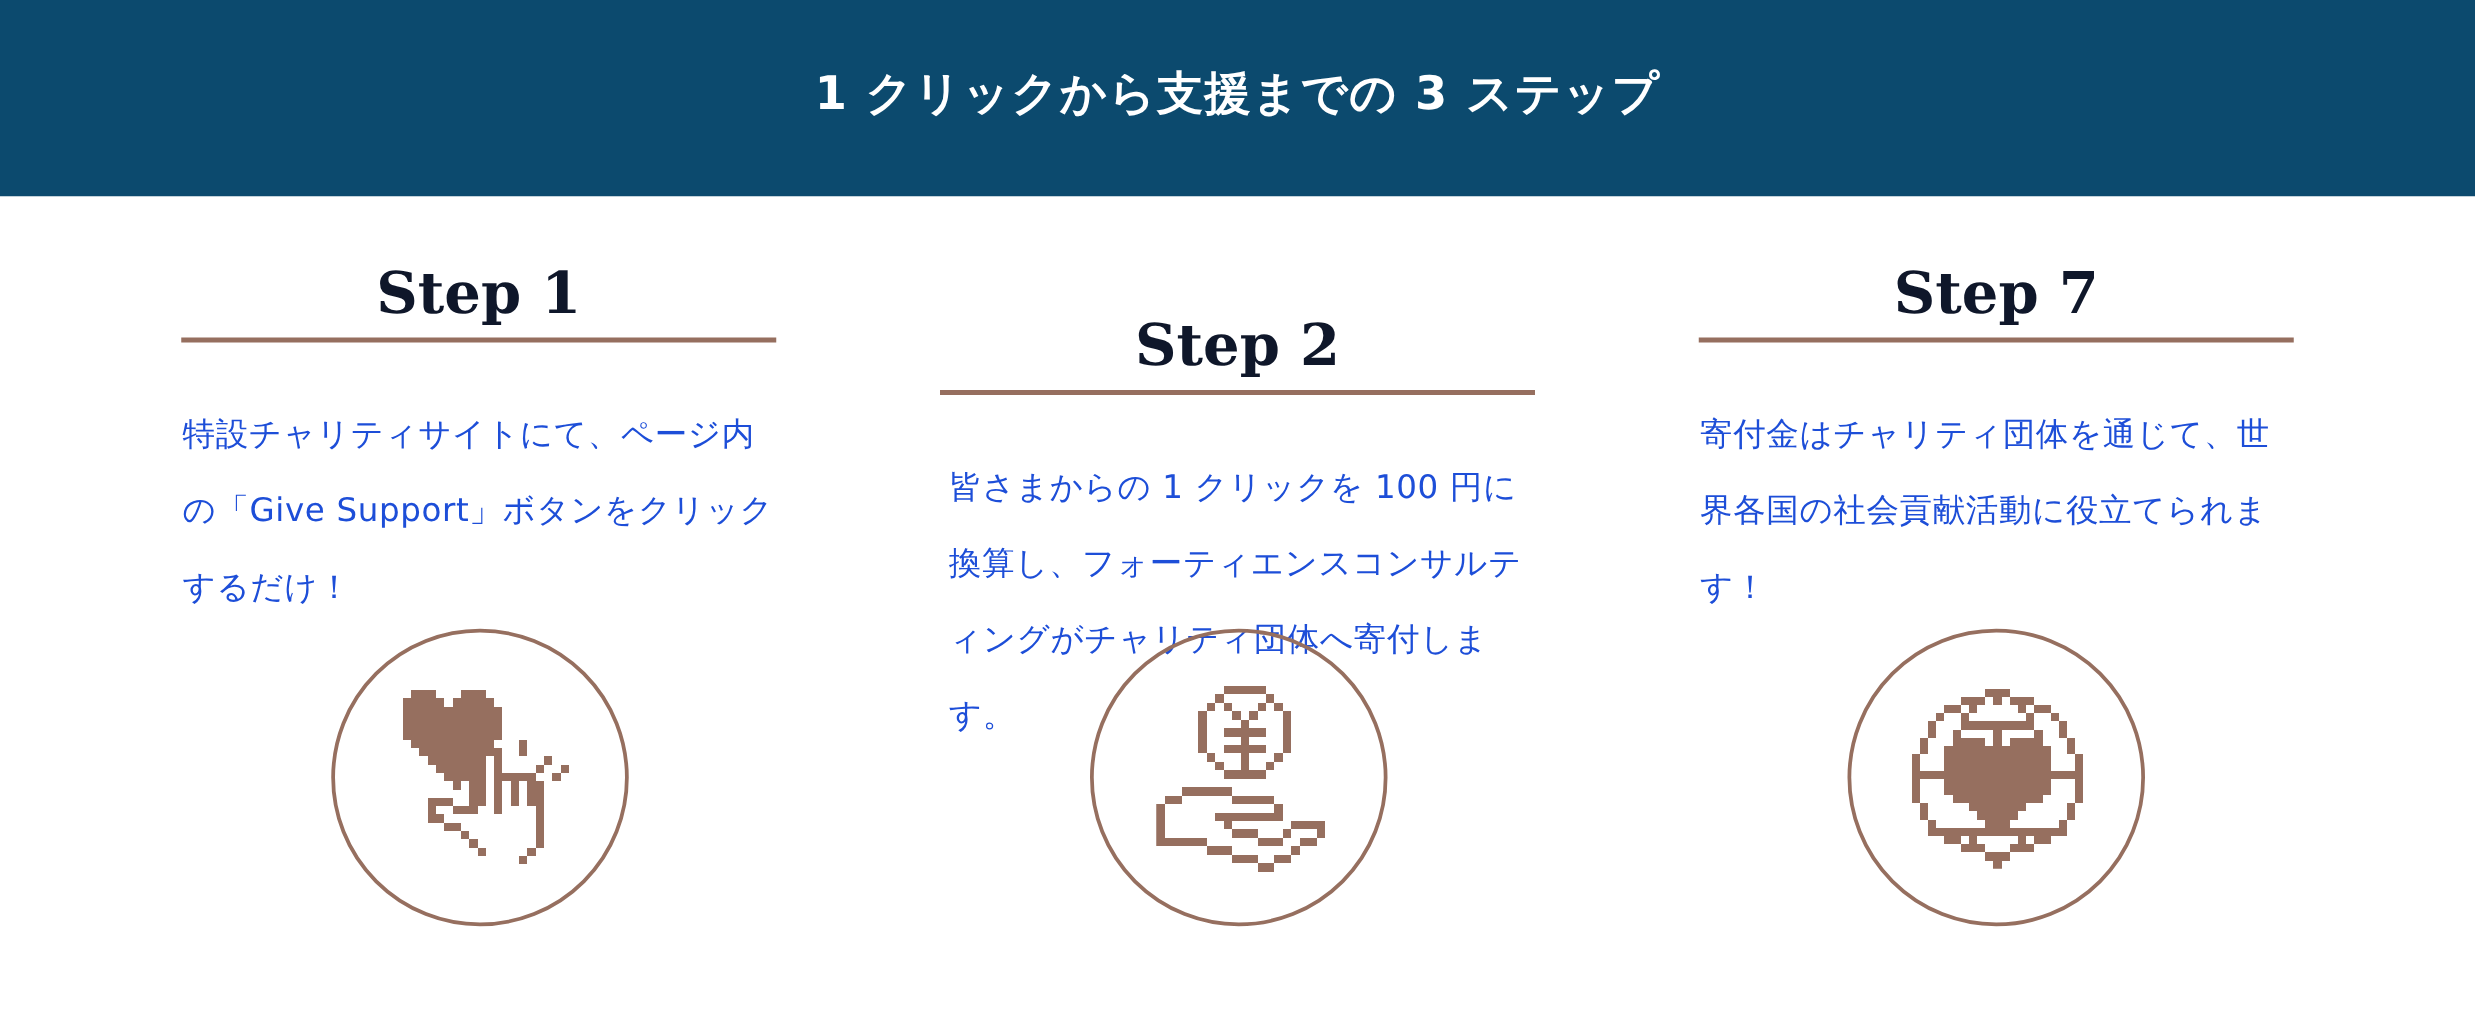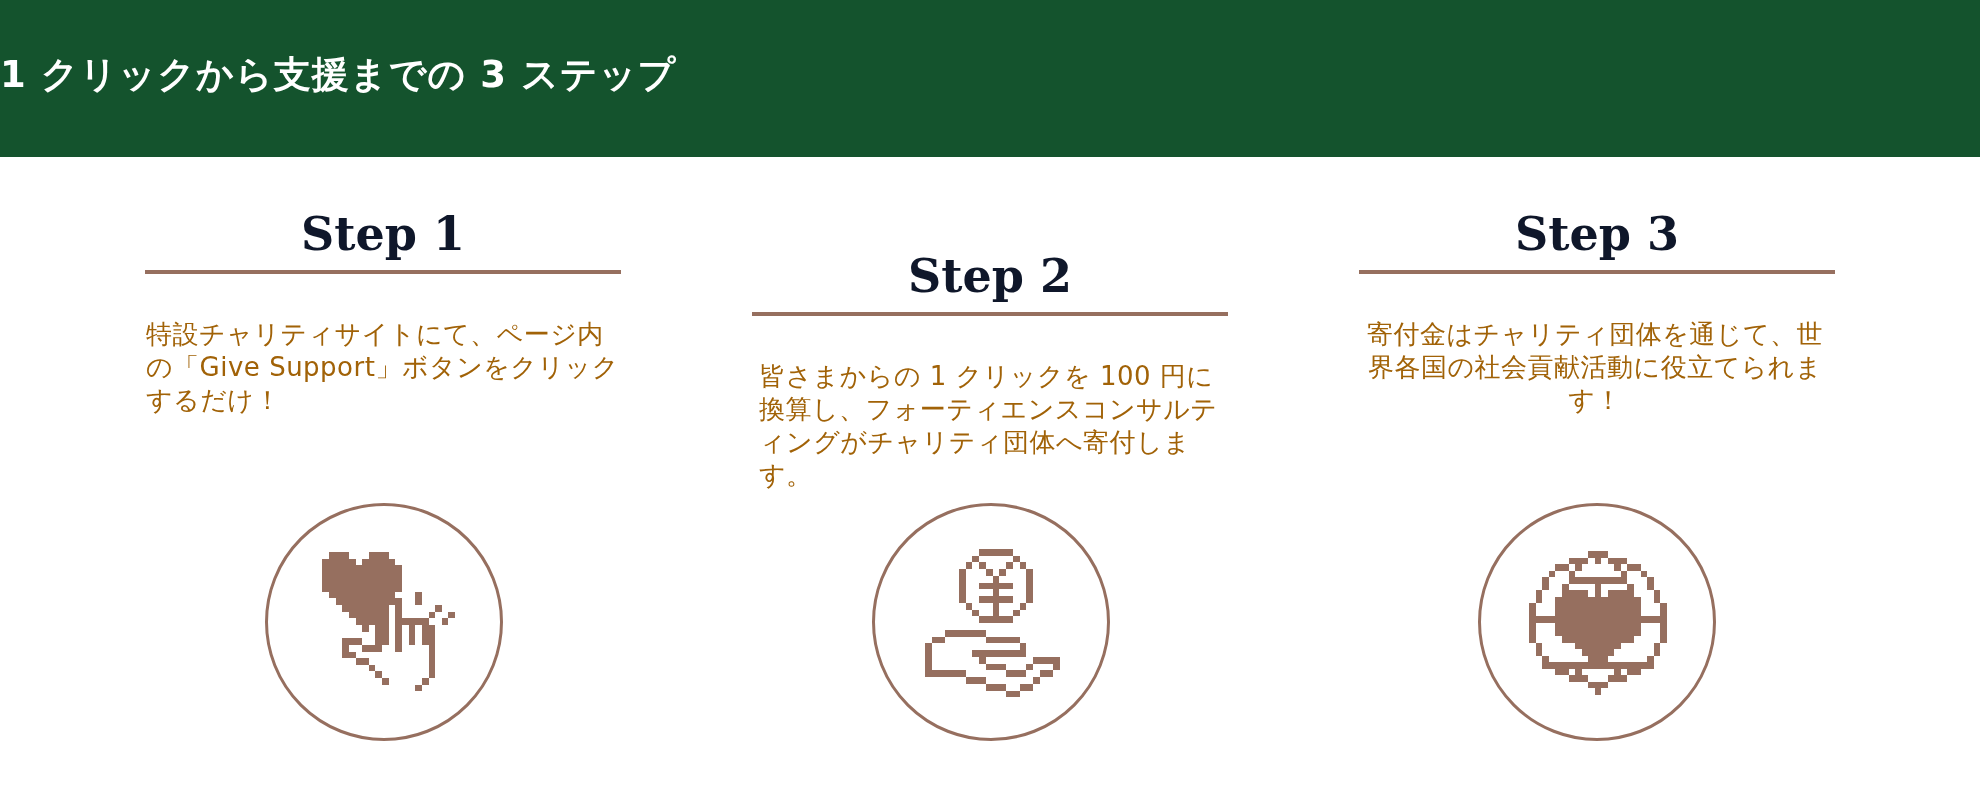--- a/index.html
+++ b/index.html
@@ -2,38 +2,38 @@
 <html><head>
 <meta charset="utf-8">
 <style>
   html, body { margin: 0; padding: 0; }
   body {
     width: 1980px; height: 809px; background: #ffffff; position: relative; overflow: hidden;
     font-family: "DejaVu Sans", sans-serif; color: #222222;
   }
   .banner {
     position: absolute; left: 0; top: 0; width: 1980px; height: 157px;
-    background: #14532d; display: flex; align-items: center; justify-content: flex-start;
+    background: #0c4a6e; display: flex; align-items: center; justify-content: center;
   }
   .banner-title {
     color: #ffffff; font-size: 37px; font-weight: bold; letter-spacing: 1px;
     font-family: "DejaVu Sans", sans-serif; margin-top: -7px;
   }
   .step {
     position: absolute; top: 200px; width: 476px;
   }
   .step-title {
     text-align: center; font-family: "DejaVu Serif", serif; font-weight: bold;
     font-size: 46px; color: #0f172a; height: 68px; line-height: 68px; letter-spacing: 0px;
   }
   .step-rule {
     height: 4px; background: #966f5f; margin-top: 2px;
   }
   .step-text {
-    position: absolute; top: 118px; font-size: 26px; line-height: 33px; color: #a16207;
+    position: absolute; top: 118px; font-size: 26px; line-height: 61px; color: #1d4ed8;
     letter-spacing: 0.5px;
   }
   .icon-circle {
     position: absolute; top: 503px; width: 232px; height: 232px; border: 3px solid #966f5f;
     border-radius: 50%; box-sizing: content-box;
   }
   .icon-circle svg { position: absolute; }
 </style>
 </head>
 <body>
@@ -48,23 +48,23 @@
   <div class="step-text" style="left:1px; width:476px;">特設チャリティサイトにて、ページ内の「Give Support」ボタンをクリックするだけ！</div>
 </div>
 
 <div class="step" style="left:752px;margin-top:42px;">
   <div class="step-title">Step 2</div>
   <div class="step-rule"></div>
   <div class="step-text" style="left:7px; width:462px;">皆さまからの 1 クリックを 100 円に換算し、フォーティエンスコンサルティングがチャリティ団体へ寄付します。</div>
 </div>
 
 <div class="step" style="left:1359px;">
-  <div class="step-title">Step 3</div>
+  <div class="step-title">Step 7</div>
   <div class="step-rule"></div>
-  <div class="step-text" style="left:1px; width:470px;text-align:center;">寄付金はチャリティ団体を通じて、世界各国の社会貢献活動に役立てられます！</div>
+  <div class="step-text" style="left:1px; width:470px;">寄付金はチャリティ団体を通じて、世界各国の社会貢献活動に役立てられます！</div>
 </div>
 
 <div class="icon-circle" style="left:265px;">
   <svg width="140" height="146" viewBox="0 0 21 22" style="left:54px; top:46px;" shape-rendering="crispEdges" fill="#966f5f">
 
     <rect x="1" y="0" width="3" height="1"></rect>
       <rect x="7" y="0" width="3" height="1"></rect>
     <rect x="0" y="1" width="5" height="1"></rect>
       <rect x="6" y="1" width="5" height="1"></rect>
     <rect x="0" y="2" width="12" height="4"></rect>

